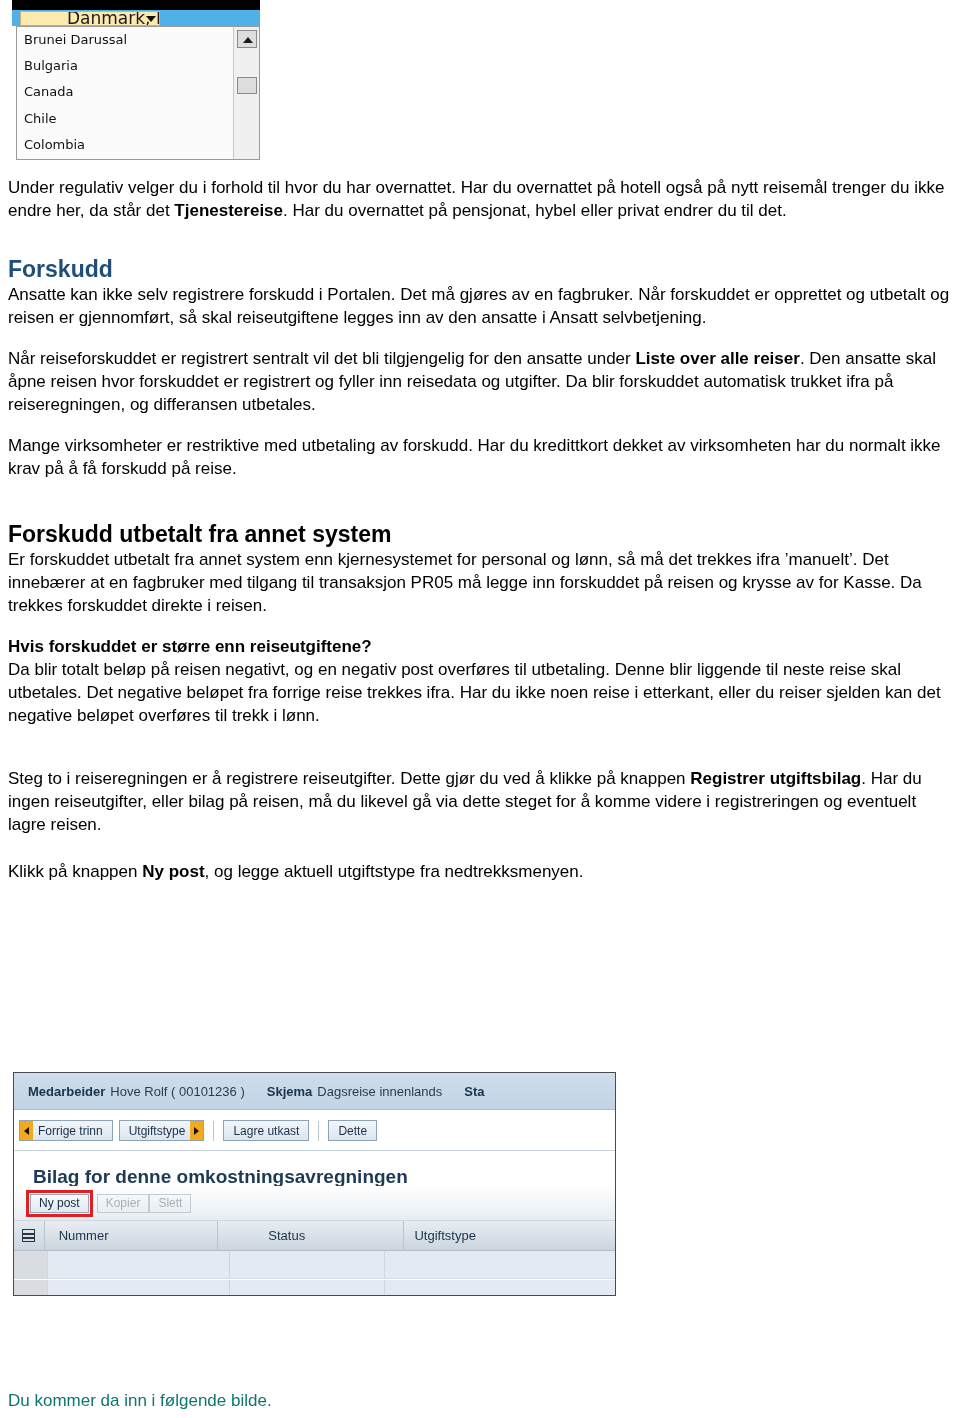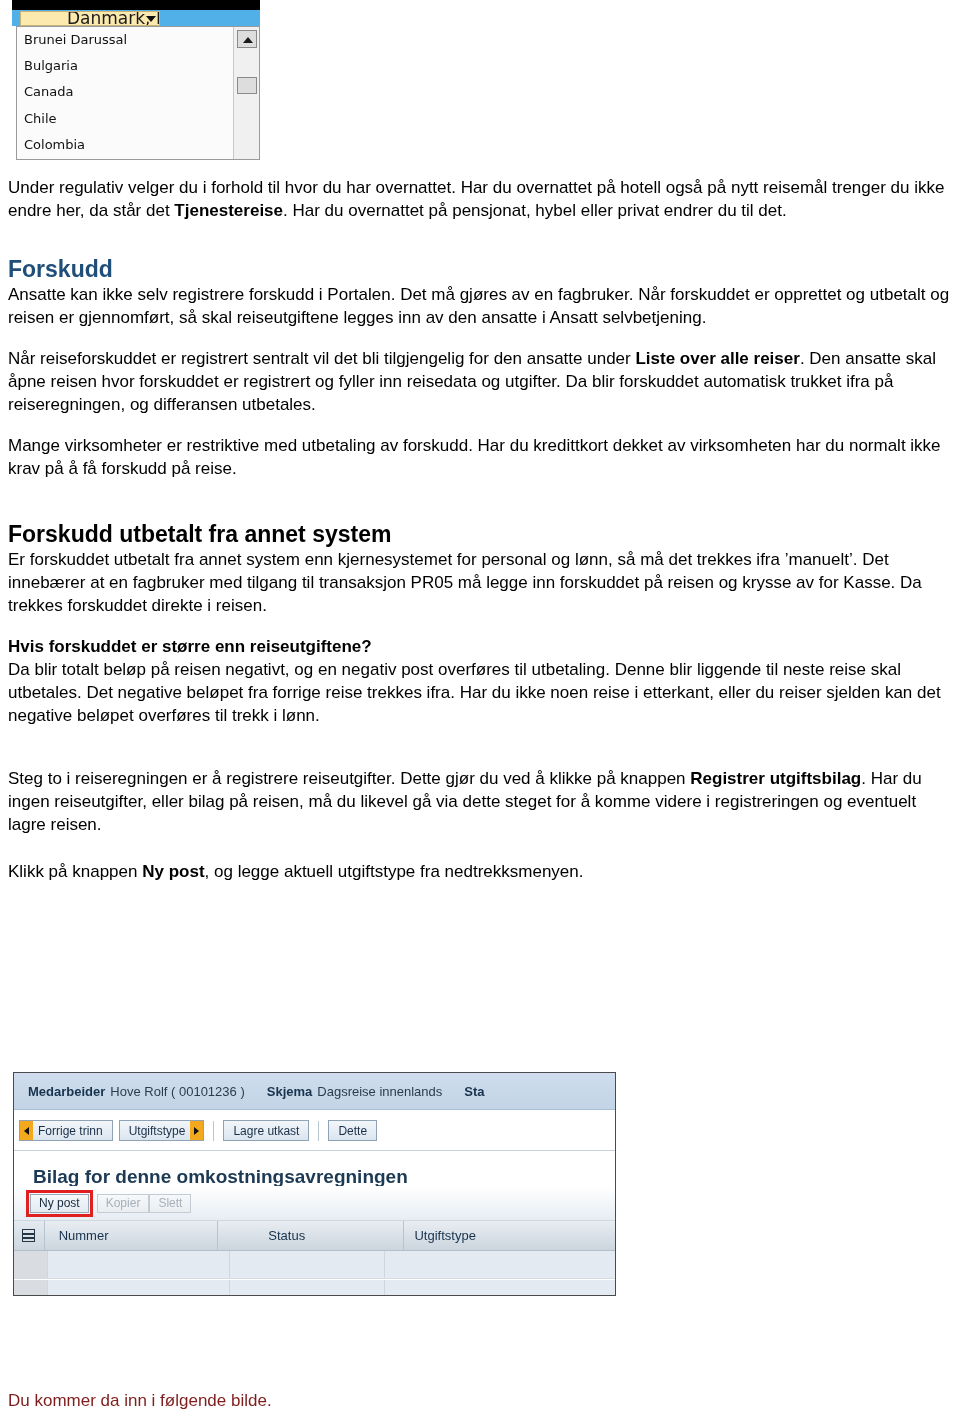--- a/index.html
+++ b/index.html
@@ -367,21 +367,21 @@
   .rc1 { width: 182px; }
   .rc2 { width: 155px; }
   .rc3 { width: 229px; border-right: none; }
 
   .bottom-caption {
     position: absolute;
     left: 8px;
     top: 1390px;
     font-size: 17px;
     line-height: 22px;
-    color: #7f1d1d;
+    color: #0f766e;
   }
 </style>
 </head>
 <body>
 
 <div class="shot-top">
   <div class="titlestrip"></div>
   <div class="bluebar"></div>
 
   <div class="combo">

